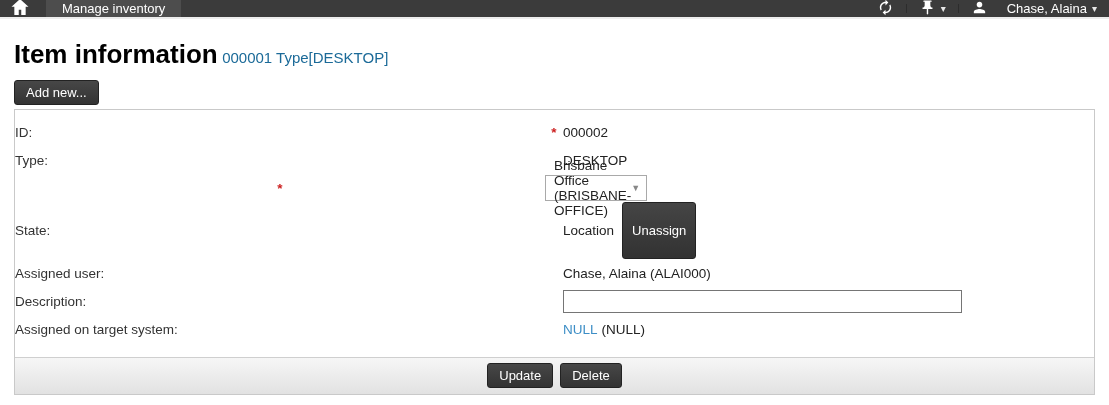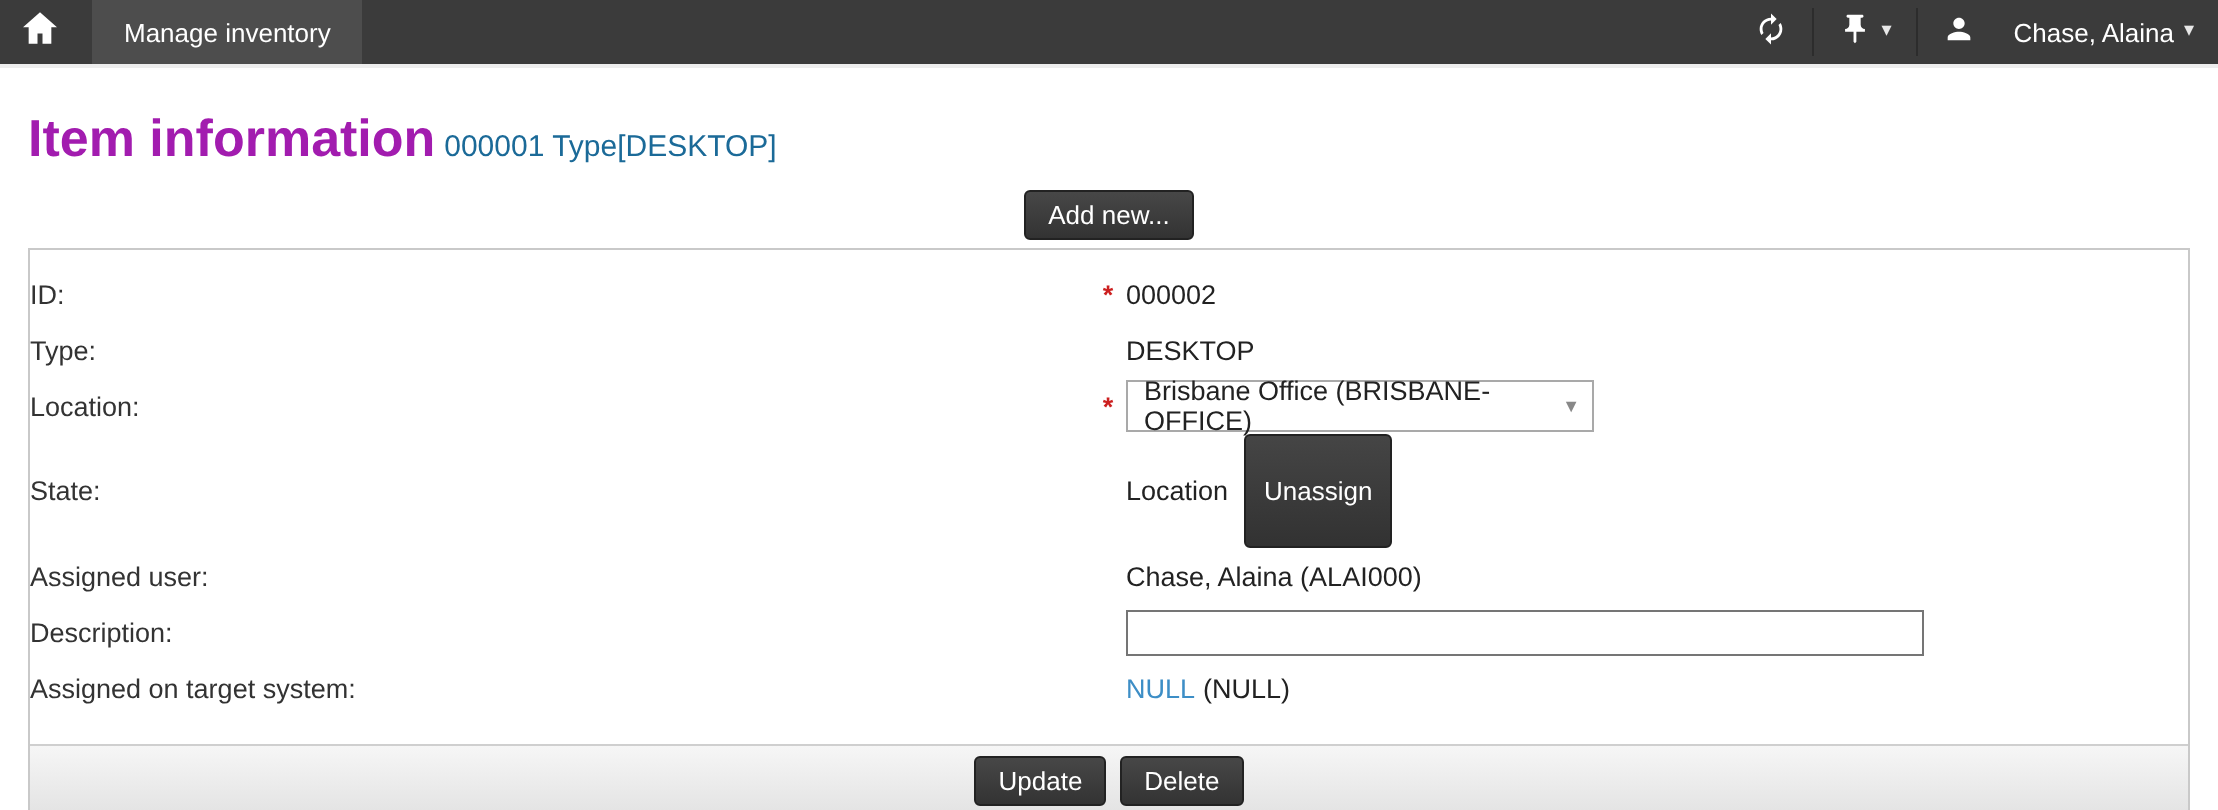--- a/index.html
+++ b/index.html
@@ -6,21 +6,21 @@
   html, body { width: 1109px; }
   body {
     font-family: "Liberation Sans", "DejaVu Sans", sans-serif;
     background: #ffffff;
     color: #333;
   }
   .page { width: 1109px; height: 405px; position: relative; overflow: hidden; background:#fff; }
 
   
   .topbar {
-    height: 34px;
+    height: 19px;
     background: #3b3b3b;
     display: flex;
     align-items: stretch;
     border-bottom: 2px solid #ededed;
   }
   .topbar-left { display: flex; align-items: stretch; }
   .home-btn {
     width: 40px; display: flex; align-items: center; justify-content: center;
     cursor: pointer;
   }
@@ -41,25 +41,25 @@
     color: #fff; font-size: 13px;
     cursor: pointer;
   }
   .tb-sep { width: 1px; background: #2c2c2c; margin: 4px 0; }
   .tb-item svg { width: 17px; height: 17px; }
   .caret { font-size: 10px; color: #e8e8e8; margin-left: 5px; line-height: 1; }
   .user-name { margin-left: 19px; }
 
   
   .header { margin: 20px 14px 0 14px; }
-  .page-title { color: #a21caf; font-size: 26px; font-weight: bold; display: inline; letter-spacing: 0; }
+  .page-title { color: #000000; font-size: 26px; font-weight: bold; display: inline; letter-spacing: 0; }
   .page-subtitle { color: #1b6a98; font-size: 15px; margin-left: 0; }
 
   .toolbar-row {
-    display: flex; justify-content: center;
+    display: flex; justify-content: flex-start;
     margin: 10px 14px 4px 14px;
   }
   .btn-dark {
     background: linear-gradient(#474747, #333333);
     border: 1px solid #222;
     color: #fff;
     font-size: 13px;
     padding: 4px 11px;
     border-radius: 3px;
     cursor: pointer;
@@ -193,21 +193,20 @@
         <div class="form-value">000002</div>
       </div>
 
       <div class="form-row">
         <div class="form-label">Type:</div>
         <div class="req"></div>
         <div class="form-value">DESKTOP</div>
       </div>
 
       <div class="form-row">
-        <div class="form-label">Location:</div>
         <div class="req">*</div>
         <div class="form-value">
           <div class="fake-select">
             <span>Brisbane Office (BRISBANE-OFFICE)</span>
             <span class="sel-caret">▼</span>
           </div>
         </div>
       </div>
 
       <div class="form-row">

